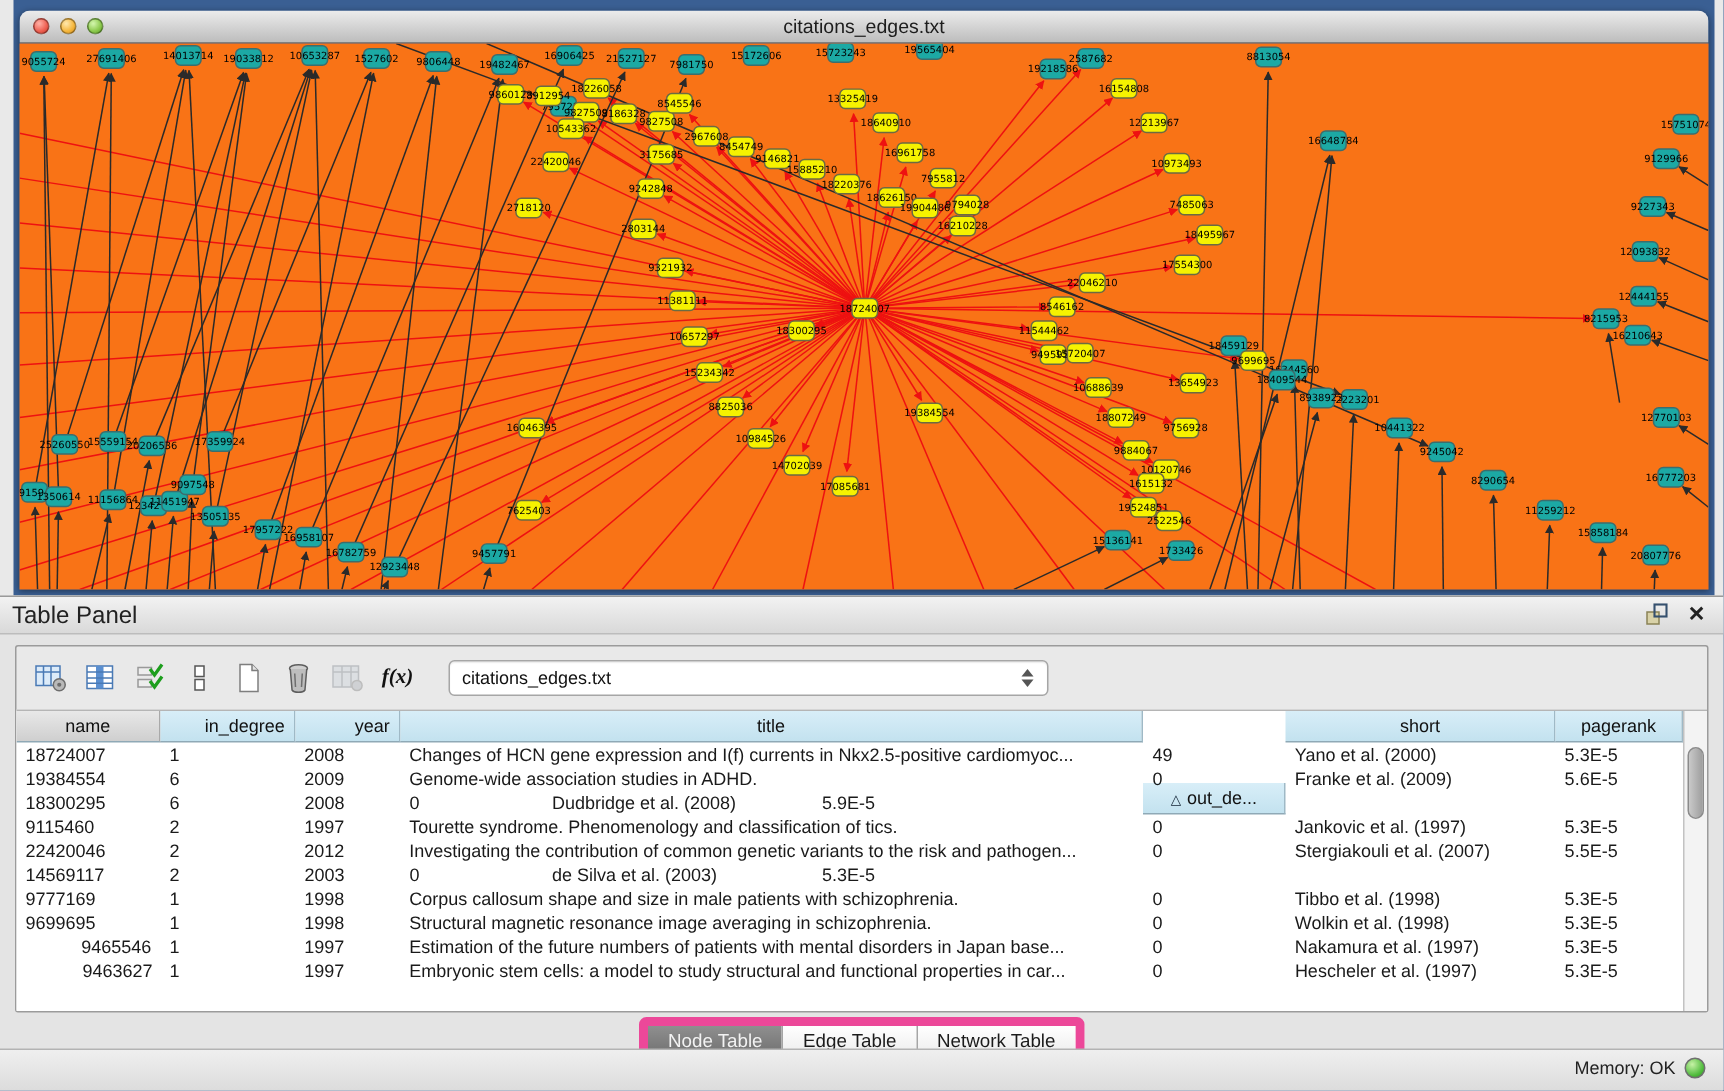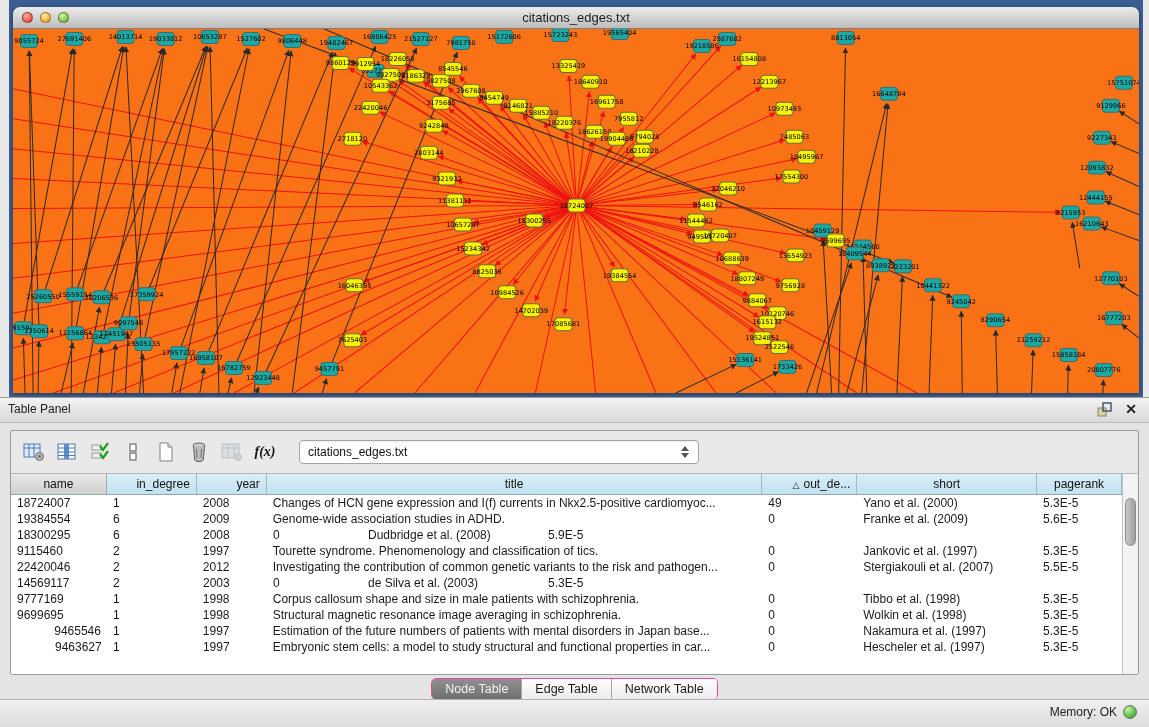--- a/index.html
+++ b/index.html
@@ -15,21 +15,21 @@
   .light{width:11px;height:11px;border-radius:50%;border:1px solid rgba(0,0,0,.35);box-sizing:border-box;}
   .light.red{background:radial-gradient(circle at 35% 30%,#ffb2a8,#ee5f51 60%,#c33a2c);}
   .light.yellow{background:radial-gradient(circle at 35% 30%,#ffe9b0,#f5b63c 60%,#cf8d1d);}
   .light.green{background:radial-gradient(circle at 35% 30%,#d5f7b0,#8bc94c 60%,#5d9c26);}
   .canvas{flex:1;background:#f97316;position:relative;overflow:hidden;}
   .canvas svg{position:absolute;inset:0;width:100%;height:100%;}
 
   
   .panel{position:absolute;left:0;top:397px;width:1149px;height:330px;background:#e4e4e4;}
   .panel-header{height:24px;background:linear-gradient(#f2f2f2,#d9d9d9);border-top:1px solid #9a9a9a;border-bottom:1px solid #bcbcbc;position:relative;}
-  .panel-header .ptitle{position:absolute;left:8px;top:4px;font-size:12px;color:#222;}
+  .panel-header .ptitle{position:absolute;left:8px;top:4px;font-size:16px;color:#222;}
   .panel-header .picons{position:absolute;right:10px;top:3px;display:flex;gap:11px;align-items:center;}
   .picon{width:16px;height:16px;display:inline-flex;align-items:center;justify-content:center;cursor:pointer;}
   .closex{font-size:14px;font-weight:bold;color:#222;line-height:14px;}
 
   .card{position:absolute;left:10px;top:33px;width:1127px;height:243px;border:1px solid #9b9b9b;background:#e9e9e9;border-radius:2px;}
   .toolbar{height:42px;display:flex;align-items:center;padding-left:10px;}
   .tbtn{width:26px;height:26px;margin-right:7px;display:inline-flex;align-items:center;justify-content:center;border-radius:3px;cursor:pointer;}
   .fx{font-family:"Liberation Serif",serif;font-style:italic;font-weight:bold;font-size:14px;color:#111;}
   .combo{margin-left:14px;width:398px;height:22px;background:#ffffff;border:1px solid #a6a6a6;border-radius:4px;display:flex;align-items:center;position:relative;box-shadow:inset 0 1px 1px rgba(0,0,0,.08);cursor:pointer;}
   .combo .cval{flex:1;font-size:12px;color:#111;padding-left:8px;}
@@ -42,21 +42,21 @@
   .thead{display:flex;height:21px;}
   .hcell{box-sizing:border-box;height:21px;line-height:20px;font-size:12px;color:#111;background:linear-gradient(#d8eef8,#c3e2ef);border-right:1px solid #9fb9c6;border-bottom:1px solid #8fa9b6;padding:0 6px;white-space:nowrap;overflow:hidden;cursor:pointer;}
   .hcell.gray{background:linear-gradient(#e8e8e8,#cfcfcf);border-right:1px solid #a9a9a9;}
   .sortglyph{font-size:9px;margin-right:4px;color:#123;}
   .trow{display:flex;height:16px;}
   .tcell{box-sizing:border-box;font-size:12px;color:#1a1a1a;line-height:16px;padding:0 6px;white-space:nowrap;overflow:hidden;}
   .vsb{width:15px;background:#f3f3f3;border-left:1px solid #c2c2c2;position:relative;}
   .vsb .thumb{position:absolute;left:2px;right:2px;top:24px;height:46px;border-radius:6px;background:linear-gradient(90deg,#c9c9c9,#9e9e9e);border:1px solid #8b8b8b;cursor:pointer;}
 
   .tabsrow{position:absolute;left:0;right:0;top:281px;display:flex;justify-content:center;}
-  .segment{display:inline-flex;border:1px solid #ec4899;border-radius:5px;overflow:hidden;background:#fff;box-shadow:0 1px 0 rgba(255,255,255,.7);}
+  .segment{display:inline-flex;border:6px solid #ec4899;border-radius:5px;overflow:hidden;background:#fff;box-shadow:0 1px 0 rgba(255,255,255,.7);}
   .seg{padding:3px 13px;font-size:12.5px;color:#1b1b1b;background:linear-gradient(#ffffff,#ececec);border-right:1px solid #a5a5a5;cursor:pointer;white-space:nowrap;}
   .seg:last-child{border-right:none;}
   .seg.sel{background:linear-gradient(#8f8f8f,#707070);color:#f2f2f2;}
 
   .statusbar{position:absolute;left:0;bottom:0;width:1149px;height:27px;background:linear-gradient(#efefef,#dcdcdc);border-top:1px solid #b3b3b3;}
   .mem{position:absolute;right:12px;top:5px;display:flex;align-items:center;gap:6px;font-size:12px;color:#222;}
   .memdot{width:14px;height:14px;border-radius:50%;border:1px solid #6f6f6f;background:radial-gradient(circle at 35% 30%,#c7f2a6,#4fbb3c 65%,#2f8f22);box-sizing:border-box;}
 </style>
 </head>
 <body>
@@ -787,21 +787,21 @@
         </span>
       </div>
 
       <div class="grid">
         <div class="gridmain">
           <div class="thead" id="thead">
               <div class="hcell gray" style="width: 96px; text-align: center;">name</div>
               <div class="hcell" style="width: 90px; text-align: right;">in_degree</div>
               <div class="hcell" style="width: 70px; text-align: right;">year</div>
               <div class="hcell" style="width: 496px; text-align: center;">title</div>
-              <div class="hcell" style="width: 95px; text-align: right;"><span class="sortglyph">△</span>out_de...</div>
+              <div class="hcell" style="width: 95px; text-align: center; margin-top: 48px;"><span class="sortglyph">△</span>out_de...</div>
               <div class="hcell" style="width: 180px; text-align: center;">short</div>
               <div class="hcell" style="width: 85px; text-align: center;">pagerank</div>
             </div>
           <div id="tbody">
               <div class="trow">
                 <div class="tcell" style="width: 96px;">18724007</div>
                 <div class="tcell" style="width: 90px;">1</div>
                 <div class="tcell" style="width: 70px;">2008</div>
                 <div class="tcell" style="width: 496px;">Changes of HCN gene expression and I(f) currents in Nkx2.5-positive cardiomyoc...</div>
                 <div class="tcell" style="width: 95px;">49</div>

